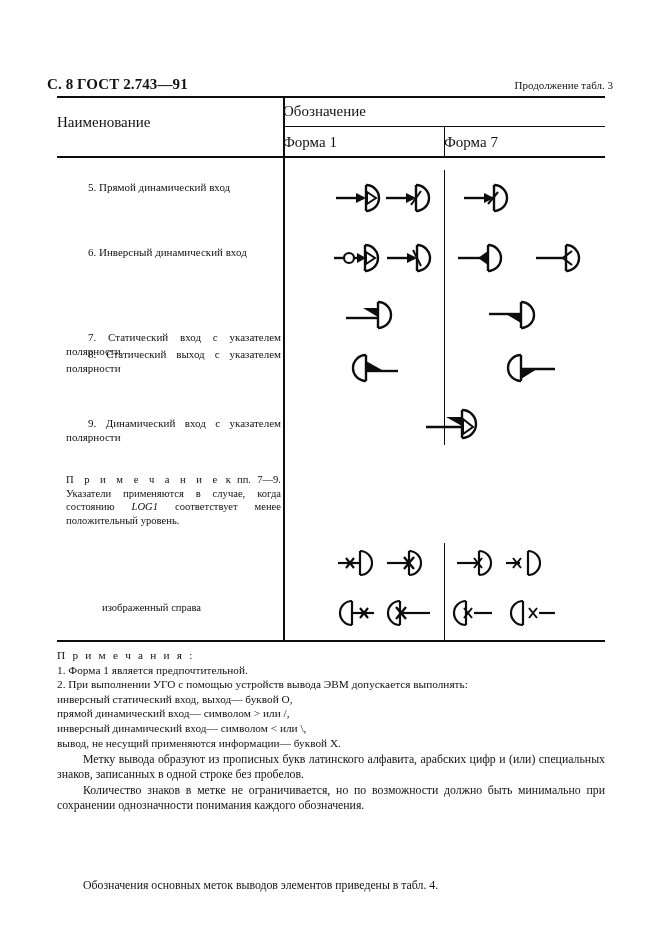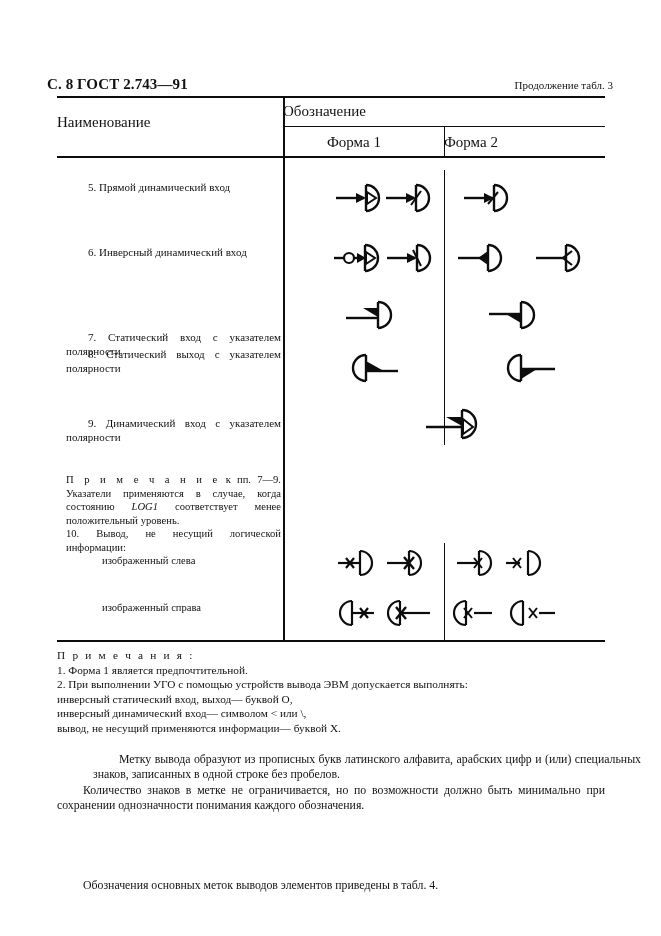--- a/index.html
+++ b/index.html
@@ -132,22 +132,22 @@
     <div class="rule v-thick" style="left:283px; top:96px; height:546px;"></div>
 
     <div class="rule v-thin" style="left:444px; top:126px; height:31px;"></div>
 
     <div class="rule v-thin" style="left:444px; top:170px; height:275px;"></div>
     <div class="rule v-thin" style="left:444px; top:543px; height:97px;"></div>
   </div>
 
   <div class="th" style="left:57px; top:114px; width:226px;">Наименование</div>
   <div class="th" style="left:283px; top:103px; width:322px;">Обозначение</div>
-  <div class="th" style="left:283px; top:134px; width:161px;padding-left:44px;">Форма 1</div>
-  <div class="th" style="left:444px; top:134px; width:161px;">Форма 2</div>
+  <div class="th" style="left:283px; top:134px; width:161px;">Форма 1</div>
+  <div class="th" style="left:444px; top:134px; width:161px;">Форма 7</div>
 
   <div class="desc" style="top:181px;">
     <span class="ind">5.</span>
     <span>Прямой динамический вход</span>
   </div>
 
   <div class="desc" style="top:246px;">
     <span class="ind">6.</span>
     <span>Инверсный динамический вход</span>
   </div>
@@ -164,25 +164,20 @@
 
   <div class="desc" style="top:417px;">
     <span class="ind">9.</span>
     <span>Динамический вход с указателем полярности</span>
   </div>
 
   <div class="note-blk" style="top:473px;">
     <span class="ind spaced">П р и м е ч а н и е</span><span> к пп. 7—9. Указатели применяются в случае, когда состоянию </span><span class="ital">LOG1</span><span> соответствует менее положительный уровень.</span>
   </div>
 
-  <div class="note-blk" style="top:527px;">
-    <span class="ind">10.</span>
-    <span>Вывод, не несущий логической информации:</span>
-    <span class="sub-ind">изображенный слева</span>
-  </div>
   <div class="note-blk" style="top:601px;">
     <span class="sub-ind">изображенный справа</span>
   </div>
 
   <div class="sym" style="left:334px; top:182px;">
     <svg width="56" height="32" viewBox="0 0 56 32">
       <path d="M2 16 H30" stroke="#0d0d0d" stroke-width="2.4" fill="none"></path>
       <path d="M22 11 L32 16 L22 21 Z" fill="#0d0d0d"></path>
       <path d="M32 3 V29" stroke="#0d0d0d" stroke-width="2.4" fill="none"></path>
       <path d="M32 3 A 13 13 0 0 1 32 29" stroke="#0d0d0d" stroke-width="2.4" fill="none"></path>
@@ -366,21 +361,22 @@
       <path d="M26 15 H42" stroke="#0d0d0d" stroke-width="2.2" fill="none"></path>
       <path d="M16 10 L24 20 M24 10 L16 20" stroke="#0d0d0d" stroke-width="2" fill="none"></path>
     </svg>
   </div>
 
   <div class="foot" style="top:648px;">
     <span class="ln spaced">П р и м е ч а н и я :</span>
     <span class="ln">1.  Форма 1 является предпочтительной.</span>
     <span class="ln">2.  При выполнении УГО с помощью устройств вывода ЭВМ допускается выполнять:</span>
     <span class="ln">инверсный статический вход, выход— буквой О,</span>
+    <span class="ln">прямой динамический вход— символом &gt; или /,</span>
     <span class="ln">инверсный динамический вход— символом &lt; или \,</span>
     <span class="ln">вывод, не несущий применяются информации— буквой Х.</span>
   </div>
 
-  <div class="para" style="top:752px;margin-left:36px;">Метку вывода образуют из прописных букв латинского алфавита, арабских цифр и (или) специальных знаков, записанных в одной строке без пробелов.</div>
+  <div class="para" style="top:752px;">Метку вывода образуют из прописных букв латинского алфавита, арабских цифр и (или) специальных знаков, записанных в одной строке без пробелов.</div>
   <div class="para" style="top:783px;">Количество знаков в метке не ограничивается, но по возможности должно быть минимально при сохранении однозначности понимания каждого обозначения.</div>
   <div class="para" style="top:850px;margin-top:28px;">Обозначения основных меток выводов элементов приведены в табл. 4.</div>
 
 </div>
 
 </body></html>

